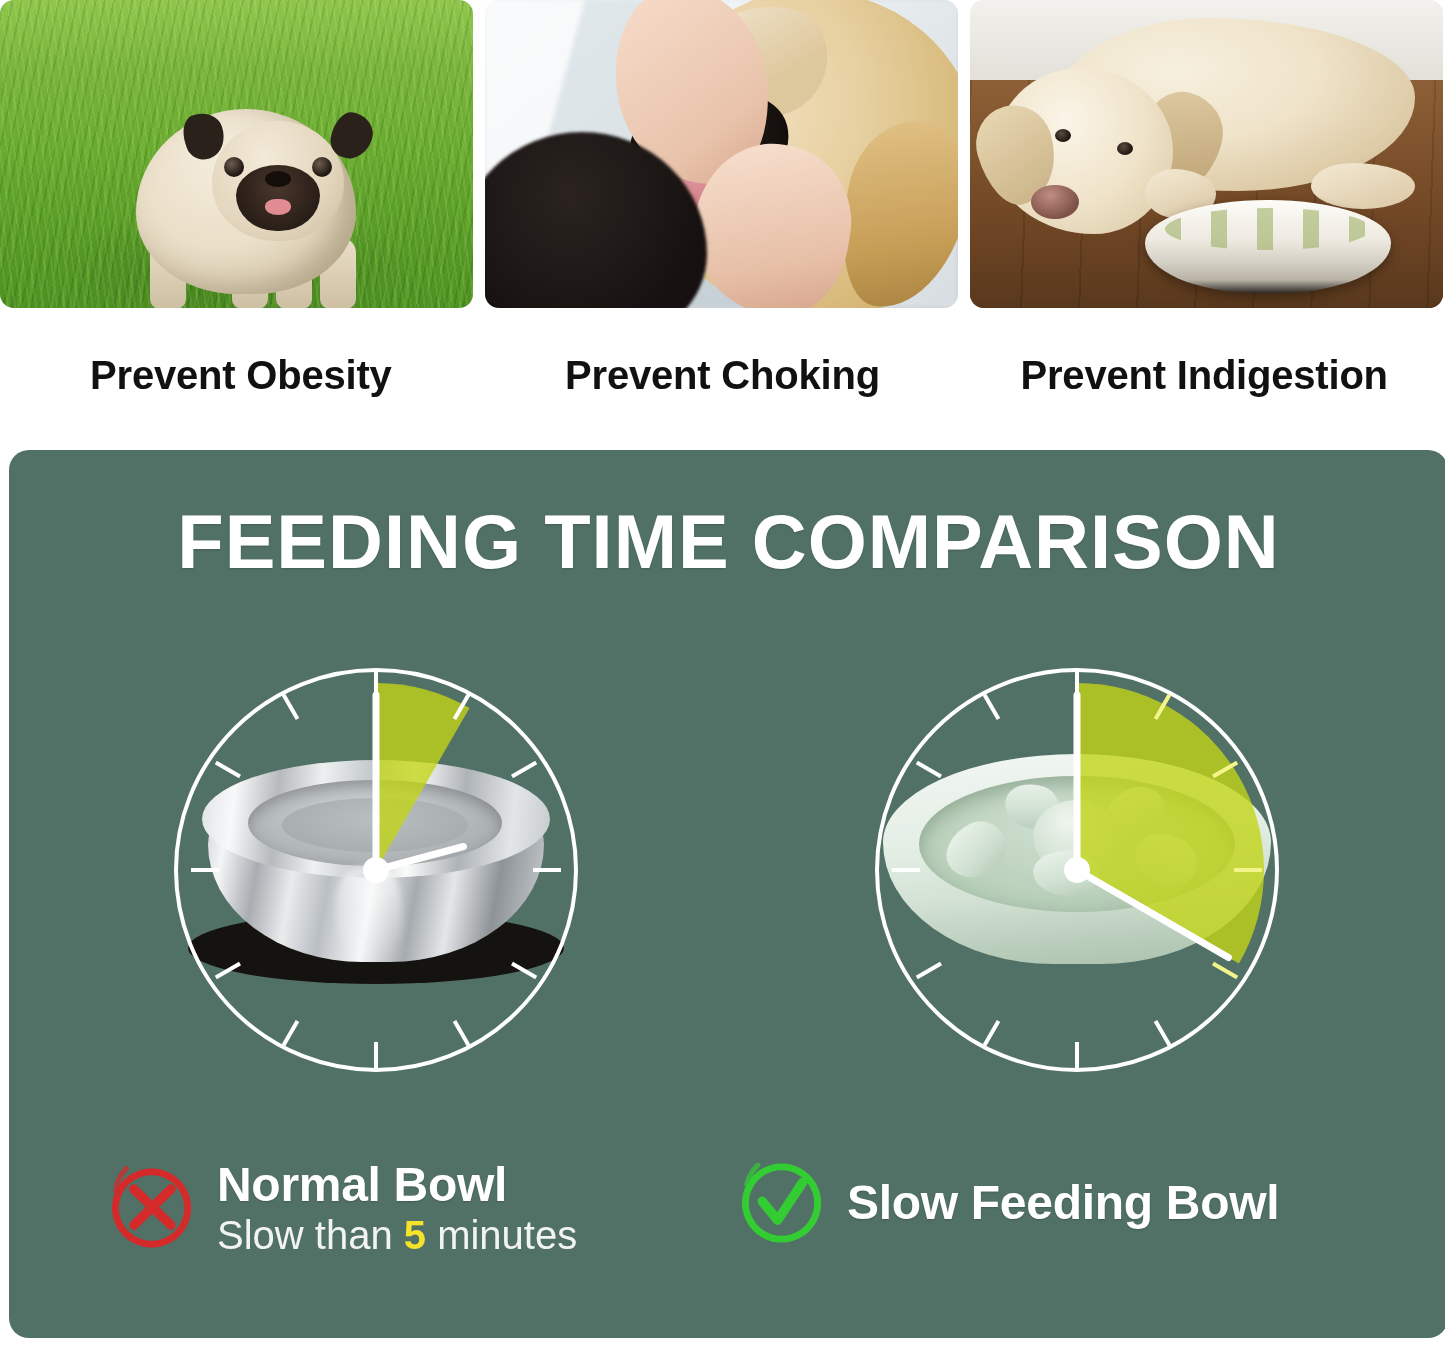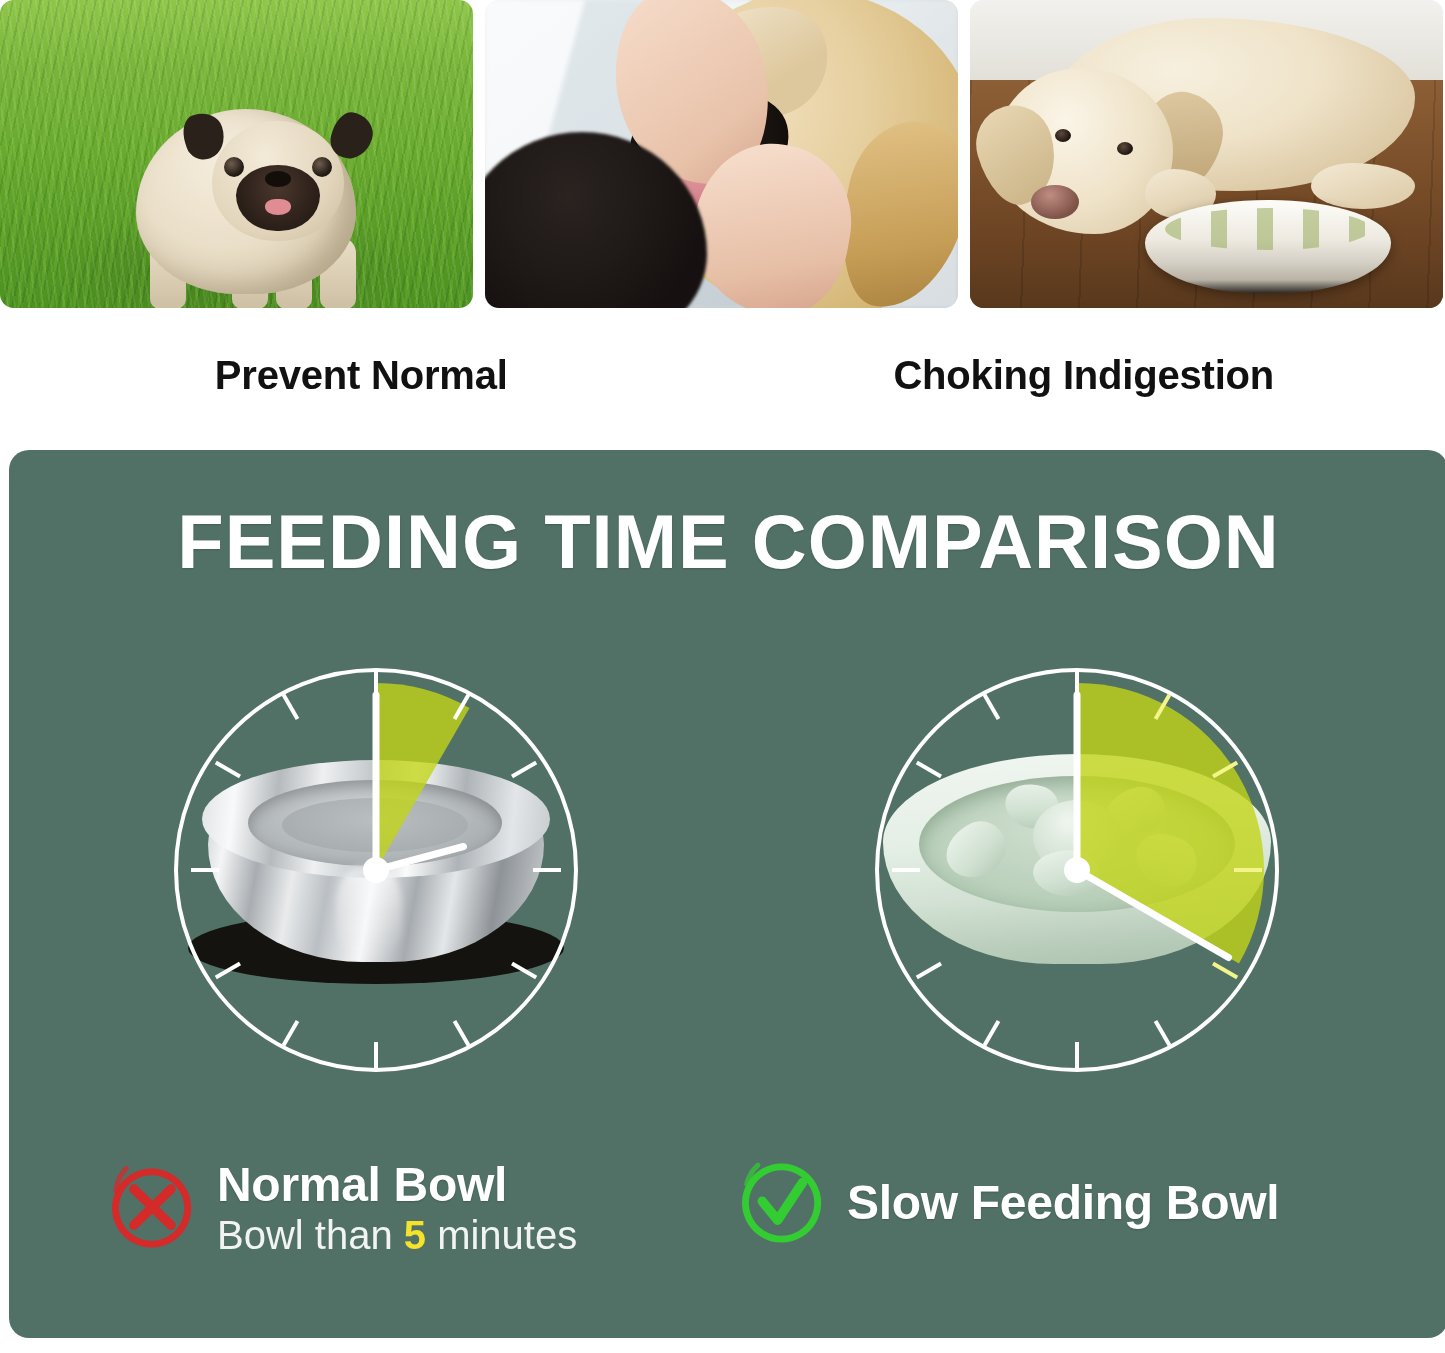--- a/index.html
+++ b/index.html
@@ -391,22 +391,23 @@
     <div class="lab-eye e2"></div>
     <div class="lab-nose"></div>
     <div class="lab-paw p1"></div>
     <div class="lab-paw p2"></div>
     <div class="bowl3"></div>
   </div>
 
 </div>
 
 <div class="captions">
-  <div class="caption">Prevent Normal</div>
-  <div class="caption">Choking Indigestion</div>
+  <div class="caption">Prevent Obesity</div>
+  <div class="caption">Prevent Choking</div>
+  <div class="caption">Prevent Indigestion</div>
 </div>
 
 <div class="panel">
 
   <div class="panel-title">FEEDING TIME COMPARISON</div>
 
   <div class="clock-row">
 
     <div class="clock left">
 
@@ -493,21 +494,21 @@
 
     <div class="legend left">
       <svg class="mark" viewBox="0 0 100 100">
         <path d="M50 8 A42 42 0 1 1 49 8" fill="none" stroke="#d42a2a" stroke-width="8" stroke-linecap="round"></path>
         <path d="M20 4 A44 44 0 0 0 8 30" fill="none" stroke="#d42a2a" stroke-width="6" stroke-linecap="round" opacity=".75"></path>
         <path d="M29 28 L72 70" stroke="#d42a2a" stroke-width="11" stroke-linecap="round"></path>
         <path d="M72 28 L29 70" stroke="#d42a2a" stroke-width="11" stroke-linecap="round"></path>
       </svg>
       <div class="legend-text">
         <div class="legend-title">Normal Bowl</div>
-        <div class="legend-sub"><span>Bowl than </span><span class="num">5</span><span> minutes</span></div>
+        <div class="legend-sub"><span>Slow than </span><span class="num">5</span><span> minutes</span></div>
       </div>
     </div>
 
     <div class="legend right">
       <svg class="mark" viewBox="0 0 100 100">
         <path d="M50 8 A42 42 0 1 1 49 8" fill="none" stroke="#33cc33" stroke-width="8" stroke-linecap="round"></path>
         <path d="M22 6 A44 44 0 0 0 9 28" fill="none" stroke="#33cc33" stroke-width="6" stroke-linecap="round" opacity=".7"></path>
         <path d="M27 48 L45 70 L74 26" fill="none" stroke="#33cc33" stroke-width="11" stroke-linecap="round" stroke-linejoin="round"></path>
       </svg>
       <div class="legend-text">

